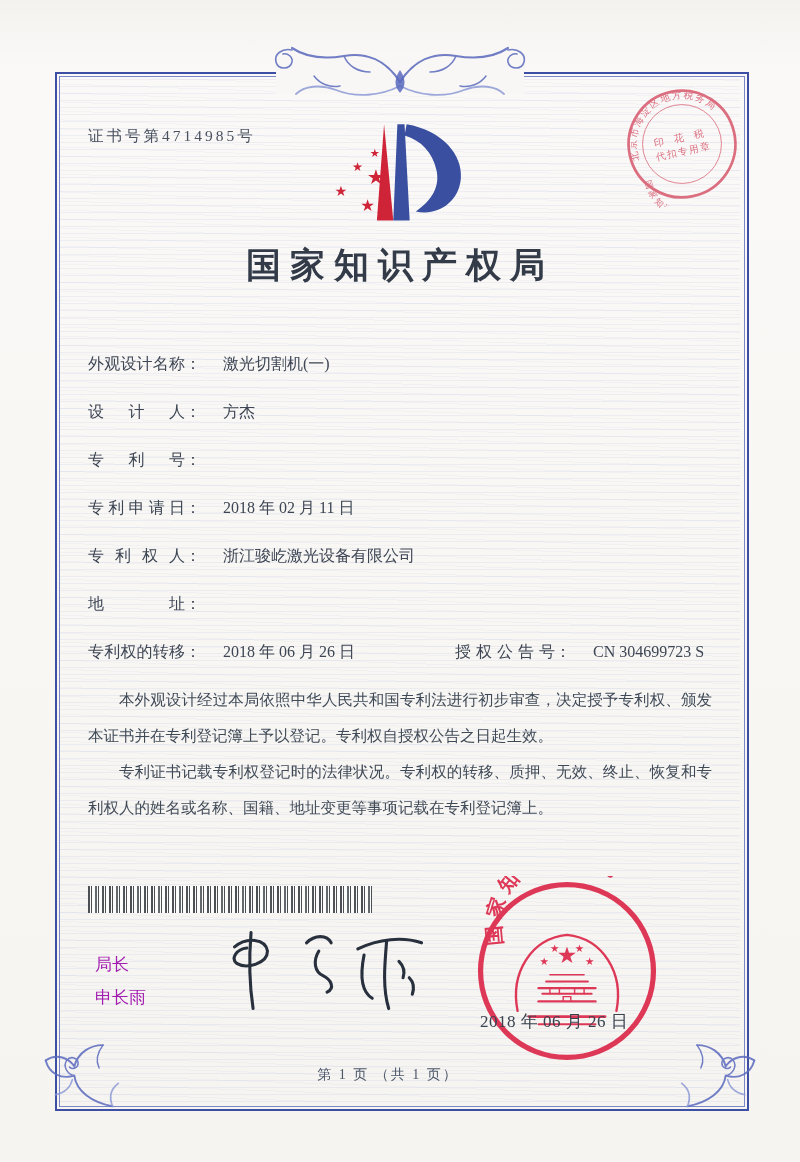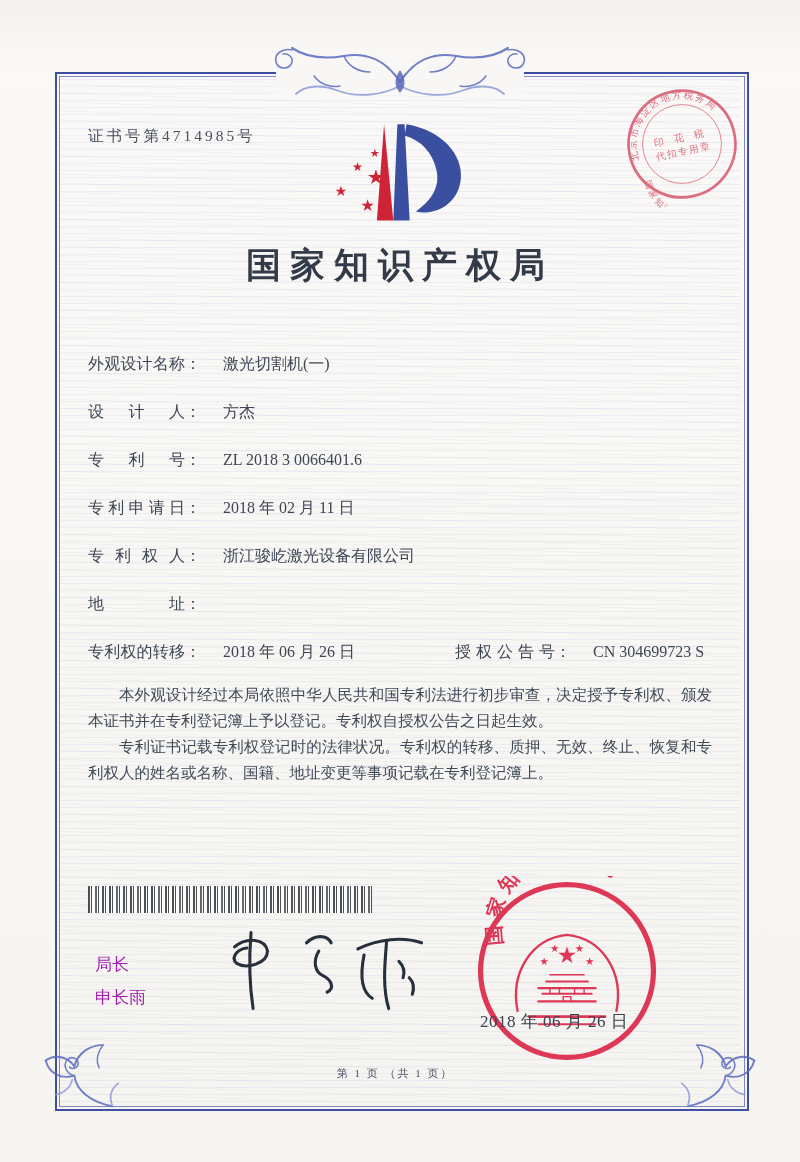--- a/index.html
+++ b/index.html
@@ -44,40 +44,40 @@
   .fvalue{margin-left:22px;color:#3e4654;}
   .grant-row{display:flex;margin-bottom:0;}
   .grant-left{display:flex;flex:0 0 367px;}
   .grant-right{display:flex;}
   .flabel2{
     display:inline-block;width:100px;flex:0 0 100px;
     text-align:justify;text-align-last:justify;
   }
   .paragraphs{left:88px;top:682px;width:624px;}
   .paragraphs p{
-    margin:0;padding:0;font-size:15.5px;line-height:26px;
+    margin:0;padding:0;font-size:15.5px;line-height:36px;
     text-align:justify;text-indent:2em;color:#404a57;
   }
   .barcode{
     left:88px;top:886px;width:284px;height:27px;opacity:.85;
     background:repeating-linear-gradient(90deg,
       #2e3338 0 2px,#fdfdfd 2px 3px,#2e3338 3px 4px,#fdfdfd 4px 7px,
       #4a5055 7px 9px,#fdfdfd 9px 10px,#2e3338 10px 11px,#fdfdfd 11px 14px,
       #33383d 14px 16px,#fdfdfd 16px 17px,#2e3338 17px 18px,#fdfdfd 18px 21px);
   }
   .sig-block{left:95px;top:948px;font-size:17px;line-height:33px;color:#a21caf;}
   .sig-svg{left:212px;top:920px;width:226px;height:98px;}
   .seal-svg{left:472px;top:876px;width:190px;height:190px;opacity:.93;z-index:2;}
   .seal-date{
     left:480px;top:1010px;width:200px;z-index:5;
     font-size:17px;color:#39424e;letter-spacing:.5px;
   }
   .footer{
-    left:95px;top:1066px;width:600px;text-align:center;
-    font-size:11px;letter-spacing:2px;color:#4a5568;
+    left:88px;top:1066px;width:600px;text-align:center;
+    font-size:14px;letter-spacing:2px;color:#4a5568;
   }
   .tax-stamp{left:624px;top:86px;width:116px;height:116px;transform:rotate(-12deg);opacity:.85;z-index:3;}
   .ornament-top{left:268px;top:42px;width:264px;height:62px;z-index:2;}
   .corner-bl{left:38px;top:1026px;width:86px;height:86px;z-index:2;}
   .corner-br{left:676px;top:1026px;width:86px;height:86px;transform:scaleX(-1);z-index:2;}
   .logo{left:325px;top:110px;width:155px;height:128px;}
 </style>
 </head>
 <body>
 
@@ -172,21 +172,20 @@
     <span class="fvalue">激光切割机(一)</span>
   </div>
   <div class="field-row">
     <span class="flabel">设计人</span>
       <span class="fcolon">：</span>
     <span class="fvalue">方杰</span>
   </div>
   <div class="field-row">
     <span class="flabel">专利号</span>
       <span class="fcolon">：</span>
-    <span class="fvalue">ZL 2018 3 0066401.6</span>
   </div>
   <div class="field-row">
     <span class="flabel">专利申请日</span>
       <span class="fcolon">：</span>
     <span class="fvalue">2018 年 02 月 11 日</span>
   </div>
   <div class="field-row">
     <span class="flabel">专利权人</span>
       <span class="fcolon">：</span>
     <span class="fvalue">浙江骏屹激光设备有限公司</span>

